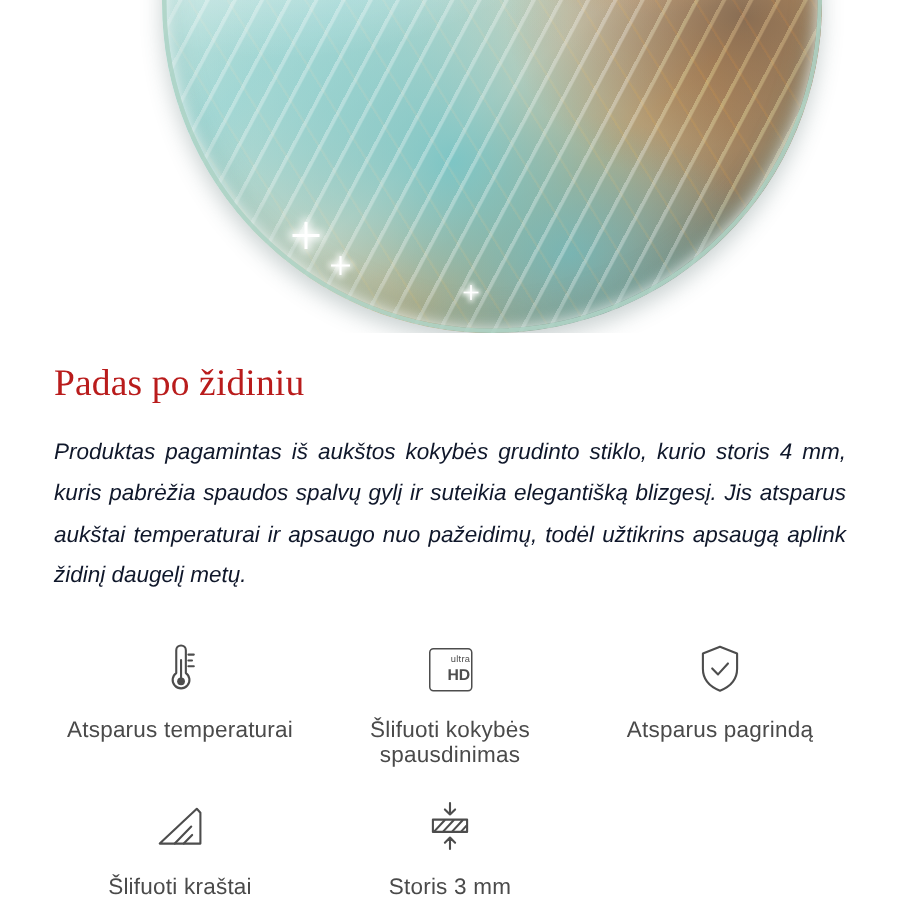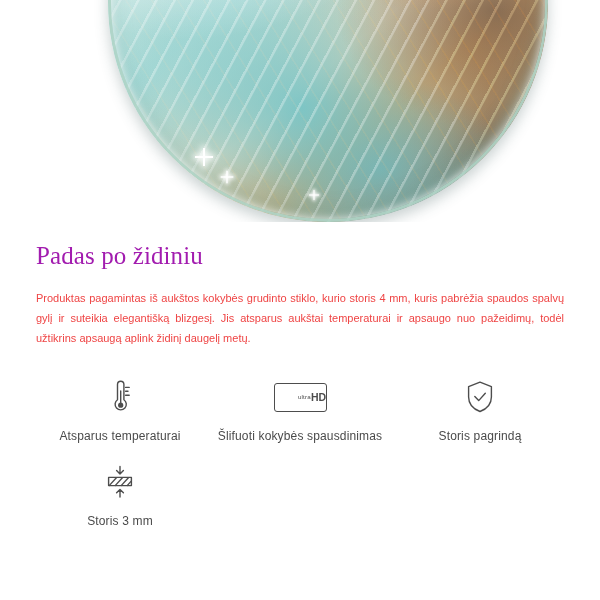--- a/index.html
+++ b/index.html
@@ -85,34 +85,35 @@
   .sparkle.s3 { left: 305px; top: 186px; transform: scale(.55); }
 
   
   .content {
     padding: 18px 36px 0 36px;
   }
   .headline {
     font-family: "Liberation Serif", serif;
     font-size: 25px;
     line-height: 1.28;
-    color: #a21caf;
+    color: #b91c1c;
     font-weight: 400;
     margin: 0 0 16px 0;
     letter-spacing: .1px;
   }
   .headline .line2 { display: block; }
 
   .paragraph {
-    font-size: 11px;
+    font-size: 15px;
     line-height: 1.82;
-    color: #ef4444;
+    color: #0f172a;
     margin: 0;
     max-width: 536px;
     text-align: justify;
+    font-style: italic;
   }
 
   
   .features {
     margin-top: 26px;
     padding: 0 30px;
     display: grid;
     grid-template-columns: repeat(3, 1fr);
     row-gap: 16px;
   }
@@ -123,44 +124,43 @@
     justify-content: flex-start;
   }
   .feature .glyph {
     height: 46px;
     display: flex;
     align-items: center;
     justify-content: center;
   }
   .feature .caption {
     margin-top: 9px;
-    font-size: 12px;
+    font-size: 15px;
     color: #4a4a4a;
     text-align: center;
     letter-spacing: .15px;
   }
   svg { display: block; }
   .stroke {
     fill: none;
     stroke: #4d4d4d;
     stroke-width: 1.4;
     stroke-linecap: round;
     stroke-linejoin: round;
   }
   .ultrahd-box {
     width: 27px;
     height: 27px;
     border: 1.4px solid #4d4d4d;
     border-radius: 3px;
     display: flex;
-    flex-direction: row;
-    align-items: center;
+    flex-direction: column;
+    align-items: flex-end;
     justify-content: center;
     line-height: 1;
-    padding-left: 24px;
   }
   .ultrahd-box .u1 { font-size: 6.2px; color: #4d4d4d; letter-spacing: .2px; }
   .ultrahd-box .u2 { font-size: 10.5px; color: #4d4d4d; font-weight: bold; margin-top: 1px; }
 </style>
 </head>
 <body>
 
 <div class="hero">
   <div class="board">
     <div class="veins"></div>
@@ -203,24 +203,33 @@
     <div class="caption">Šlifuoti kokybės spausdinimas</div>
   </div>
 
   <div class="feature">
     <div class="glyph">
       <svg width="32" height="36" viewBox="0 0 32 36">
         <path class="stroke" d="M16 3.2 4.6 7.6v10.3c0 7.4 5 12.1 11.4 14.6 6.4-2.5 11.4-7.2 11.4-14.6V7.6z"></path>
         <path class="stroke" d="m10.8 17.6 3.9 4 6.6-7.3"></path>
       </svg>
     </div>
-    <div class="caption">Storis pagrindą</div>
-  </div>
-
-
+    <div class="caption">Atsparus pagrindą</div>
+  </div>
+
+
+  <div class="feature">
+    <div class="glyph">
+      <svg width="34" height="30" viewBox="0 0 34 30">
+        <path class="stroke" d="M3.5 26.4 28.2 3.2l2.4 2.6v20.6z"></path>
+        <path class="stroke" d="M13.5 26.4 24.5 15M19.5 26.4l5.6-5.8"></path>
+      </svg>
+    </div>
+    <div class="caption">Šlifuoti kraštai</div>
+  </div>
 
   <div class="feature">
     <div class="glyph">
       <svg width="34" height="36" viewBox="0 0 34 36">
         <path class="stroke" d="M17 2.4v7.6m0 0-3.4-3.4M17 10l3.4-3.4"></path>
         <rect class="stroke" x="5.6" y="13.4" width="22.8" height="8.2"></rect>
         <path class="stroke" d="m6.4 21.4 7-7.6M12.4 21.4l7-7.6M18.4 21.4l7-7.6M24.4 21.4l3.6-4"></path>
         <path class="stroke" d="M17 33v-7.6m0 0-3.4 3.4M17 25.4l3.4 3.4"></path>
       </svg>
     </div>

